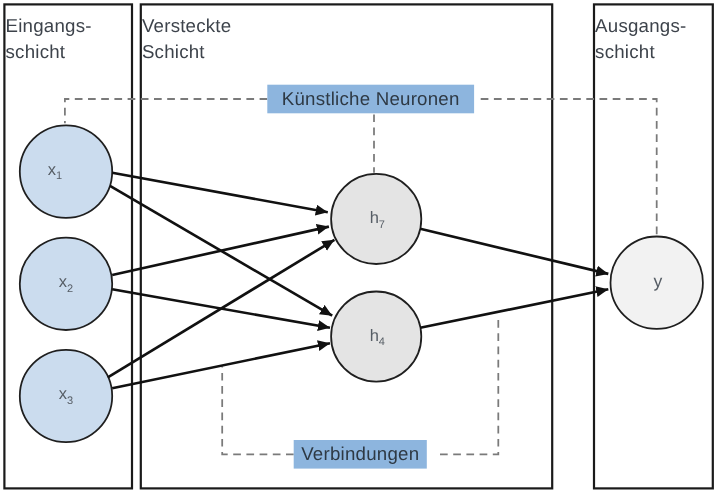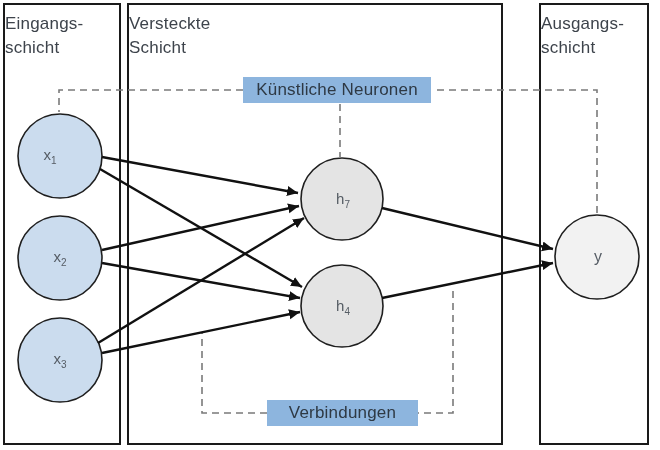--- a/index.html
+++ b/index.html
@@ -42,21 +42,21 @@
     position: absolute;
     height: 26px;
     line-height: 26px;
     text-align: center;
     font-size: 17px;
     color: #2e3944;
     background: #8db5de;
     letter-spacing: 0.2px;
   }
   #callout-neurons     { left: 243px; top: 77px;  width: 188px; }
-  #callout-connections { left: 267px; top: 400px; width: 151px; }
+  #callout-connections { left: 267px; top: 400px; width: 121px; }
   .node-label {
     position: absolute;
     transform: translate(-50%, -50%);
     font-size: 15px;
     color: #565d65;
     white-space: nowrap;
   }
   .node-label sub { font-size: 10px; }
   #label-y { font-size: 16px; }
   #label-x1 { left: 50px;  top: 156px; text-align: right; }

